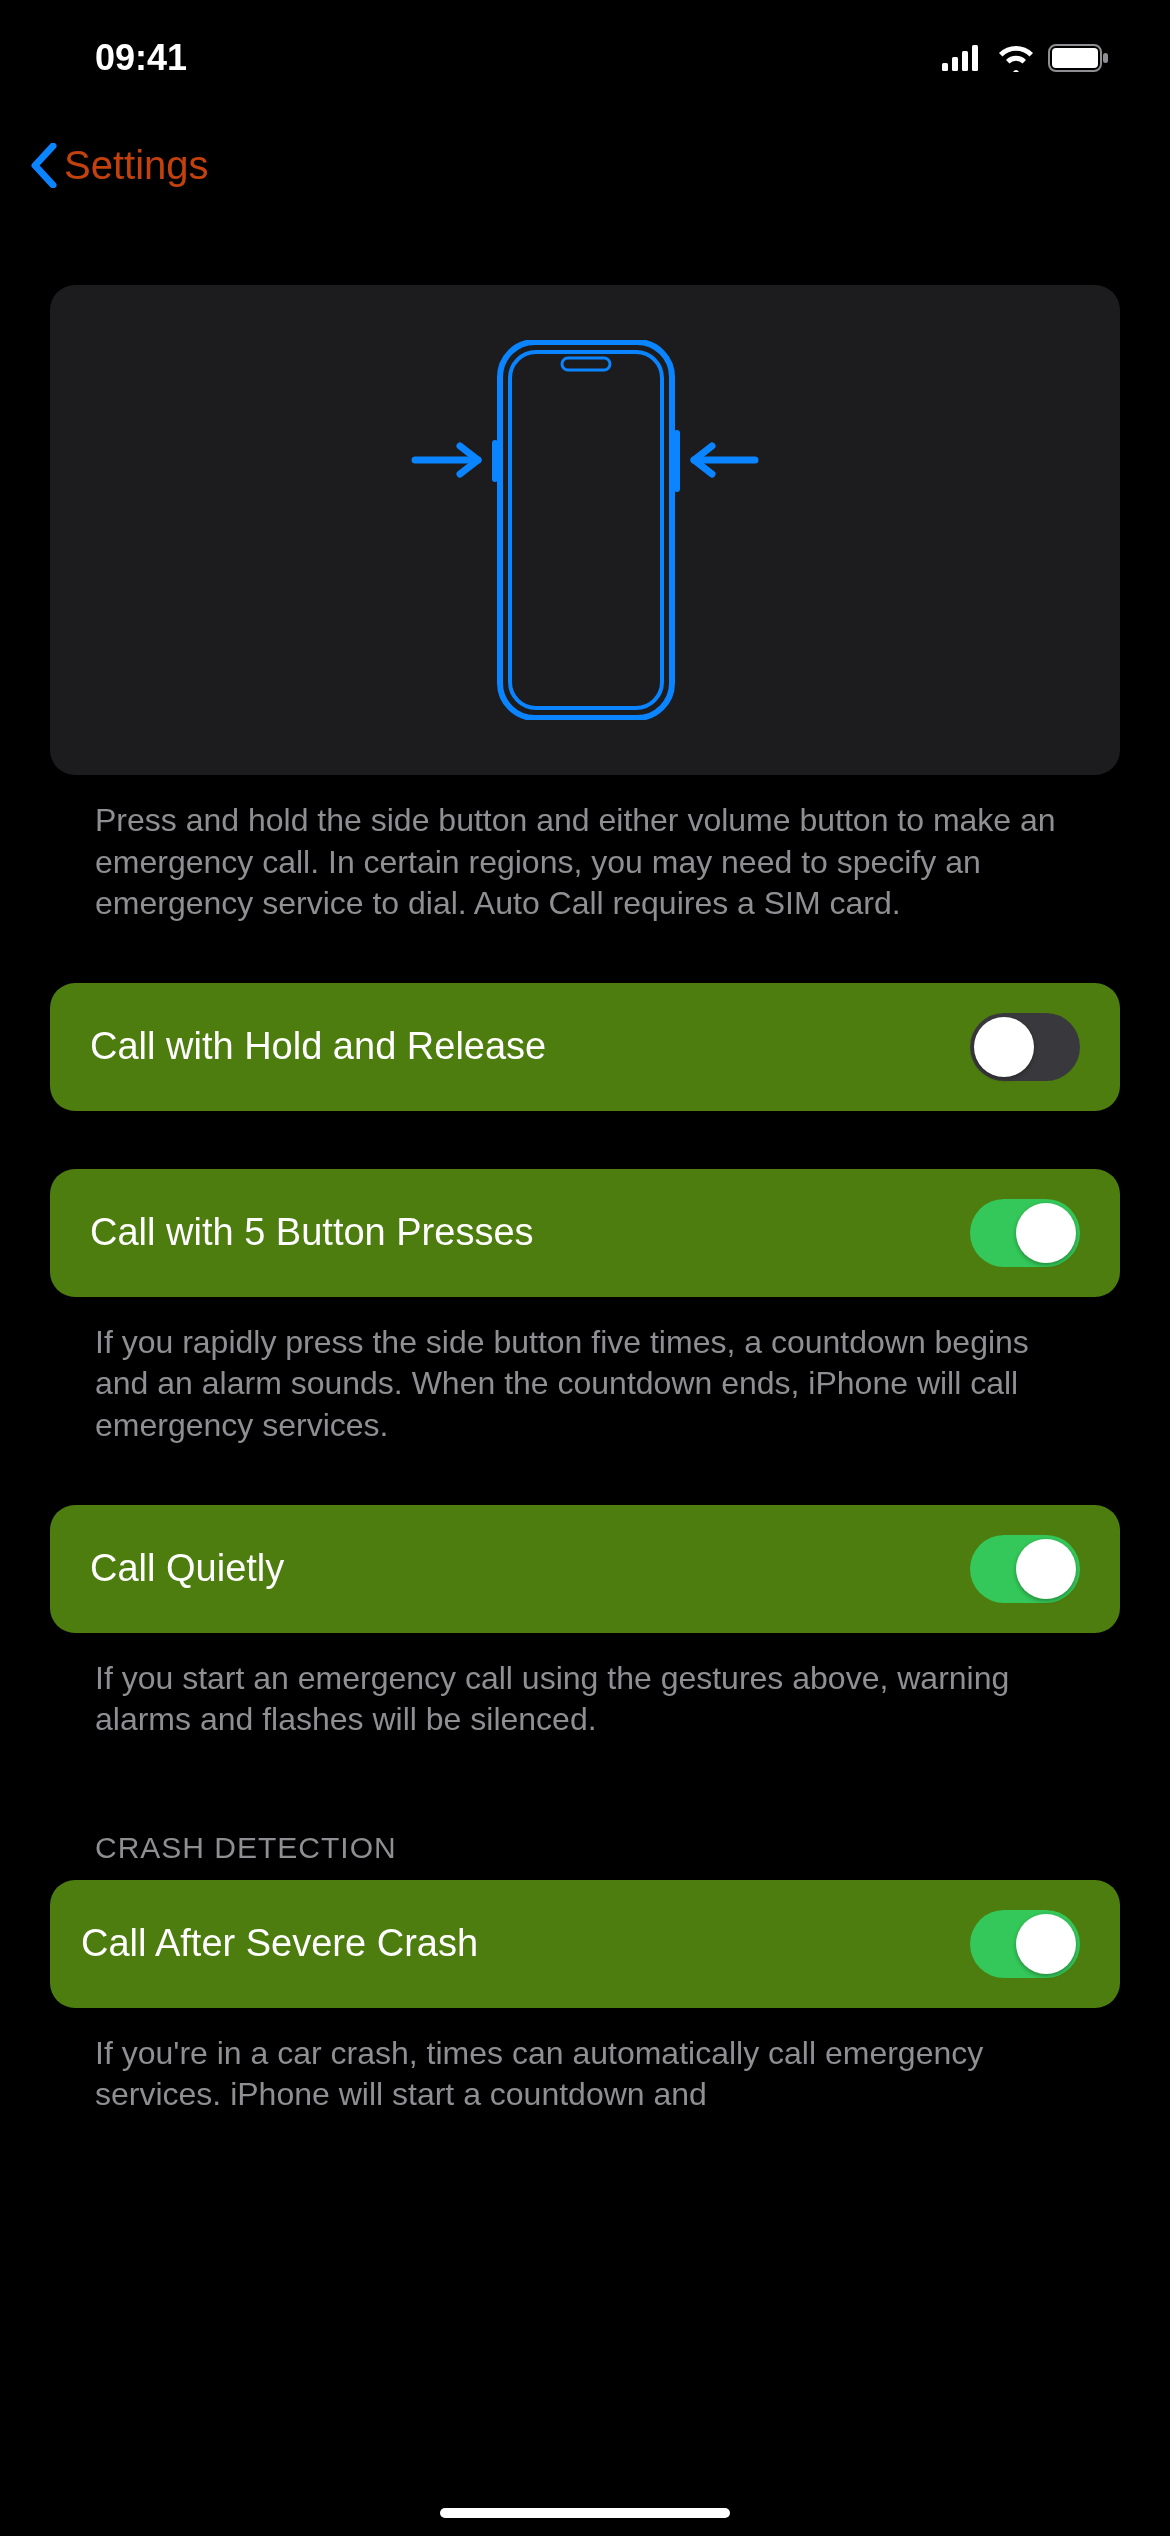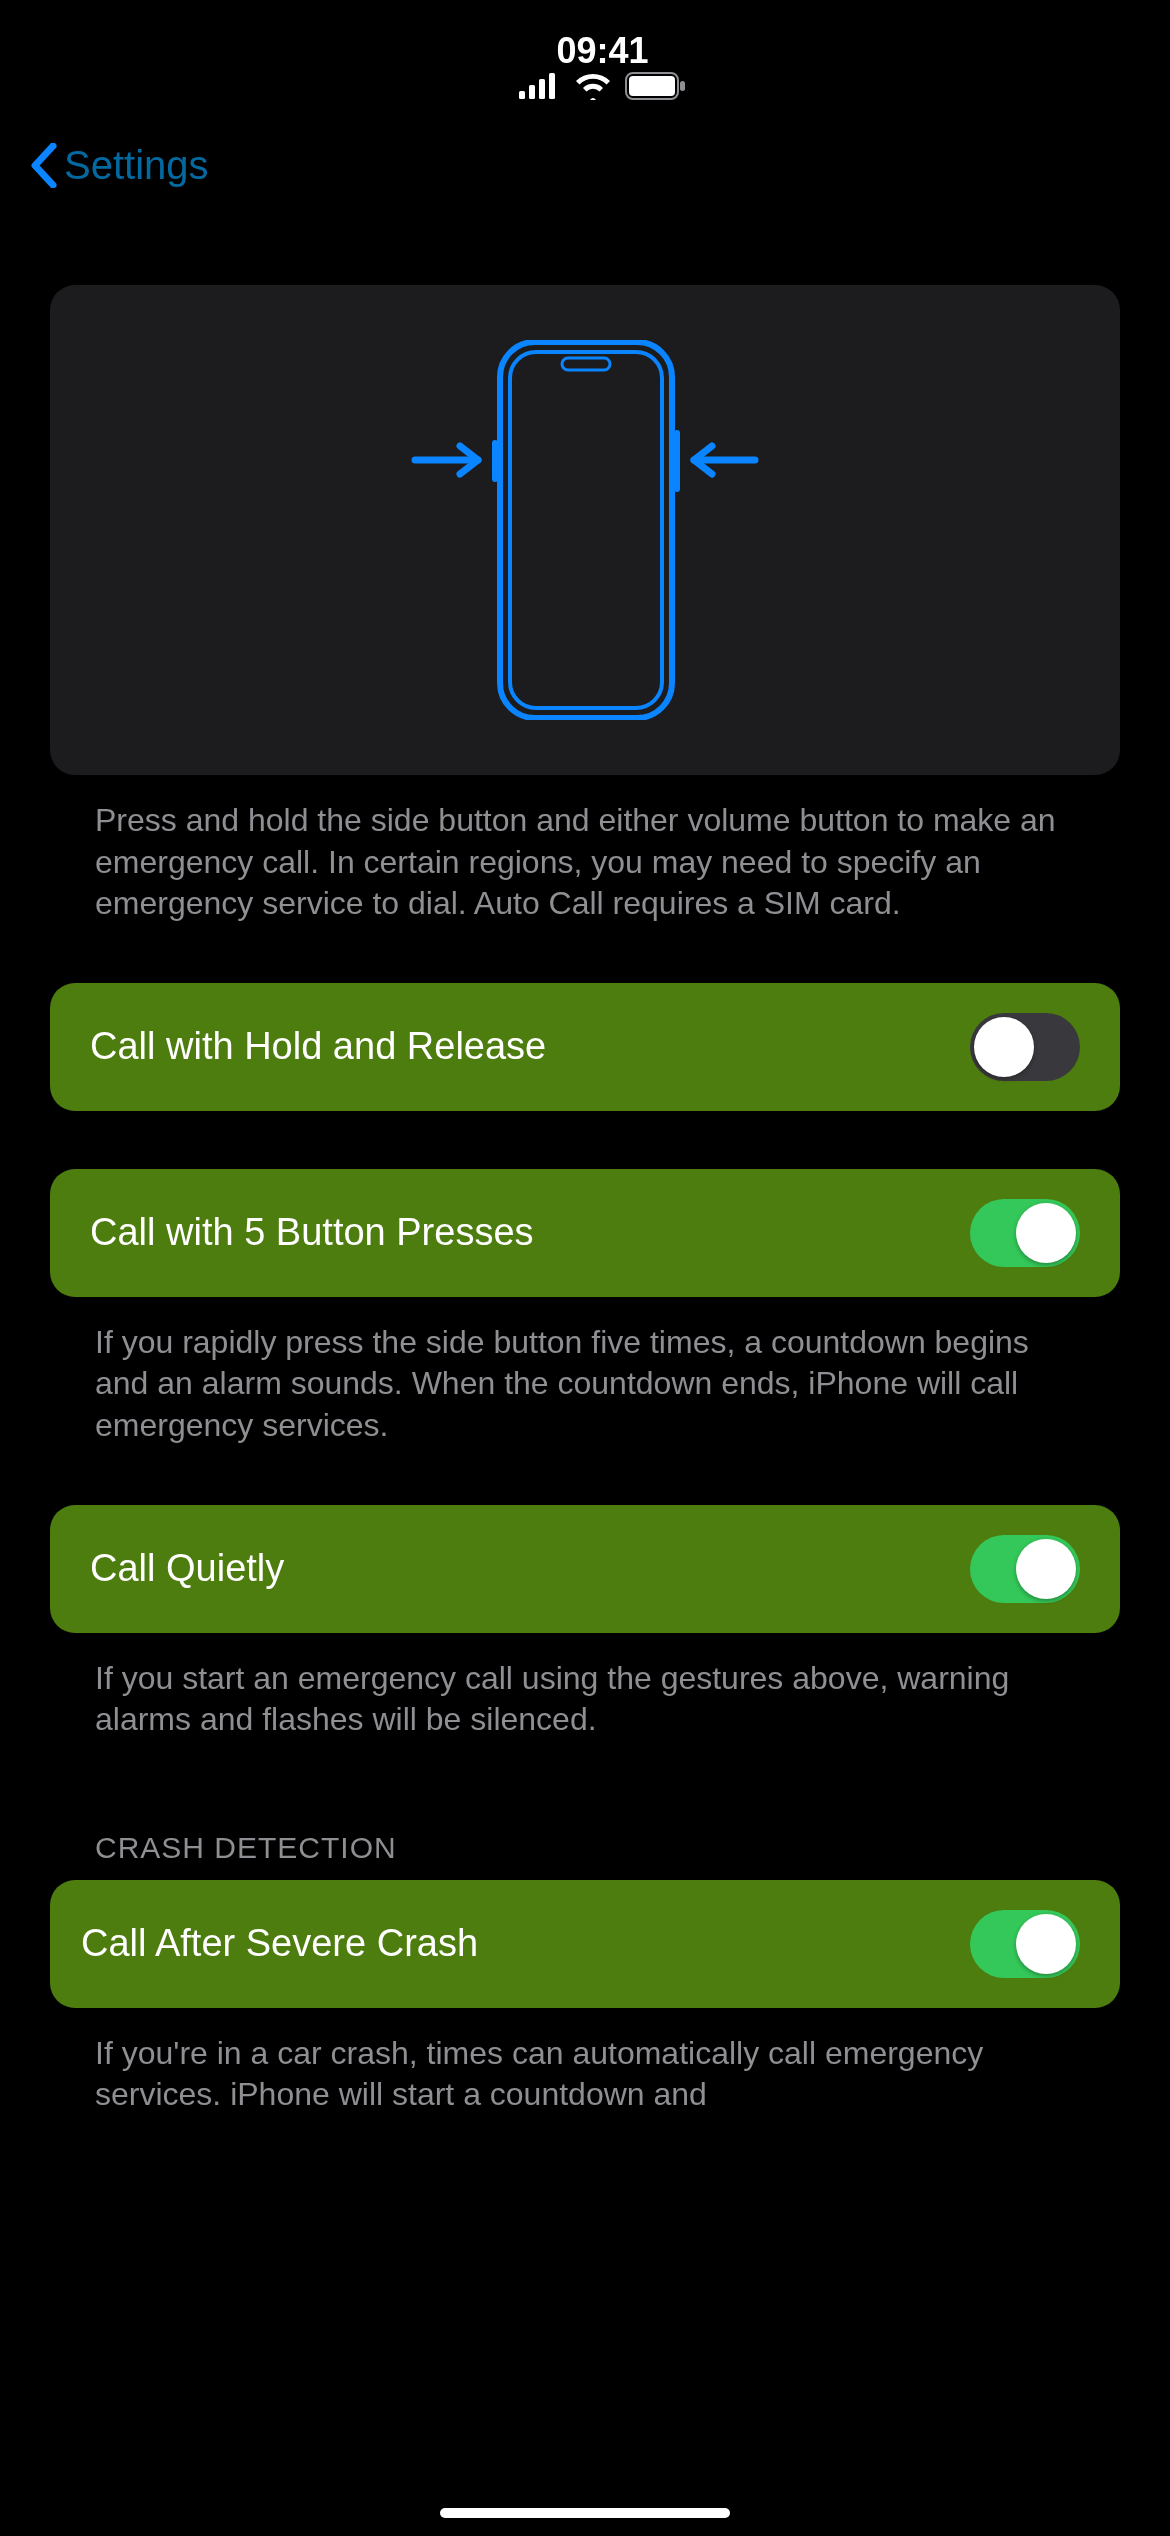--- a/index.html
+++ b/index.html
@@ -10,36 +10,35 @@
     font-family: -apple-system, BlinkMacSystemFont, "Helvetica Neue", sans-serif;
     color: #ffffff;
     overflow: hidden;
   }
   .status-bar {
     display: flex;
     justify-content: space-between;
     align-items: center;
     padding: 30px 60px 15px 95px;
     height: 100px;
-    flex-direction: column;
   }
   .status-time { font-size: 36px; font-weight: 600; }
   .status-icons { display: flex; gap: 12px; align-items: center; }
   .nav-bar {
     display: flex;
     align-items: center;
     height: 100px;
     position: relative;
     margin-top: 15px;
   }
   .back-button {
     display: flex;
     align-items: center;
     gap: 6px;
-    color: #0369a1;
+    color: #c2410c;
     font-size: 40px;
     padding-left: 30px;
     position: absolute;
     left: 0;
   }
   .nav-title {
     font-size: 40px;
     font-weight: 600;
     text-align: center;
     width: 100%;

